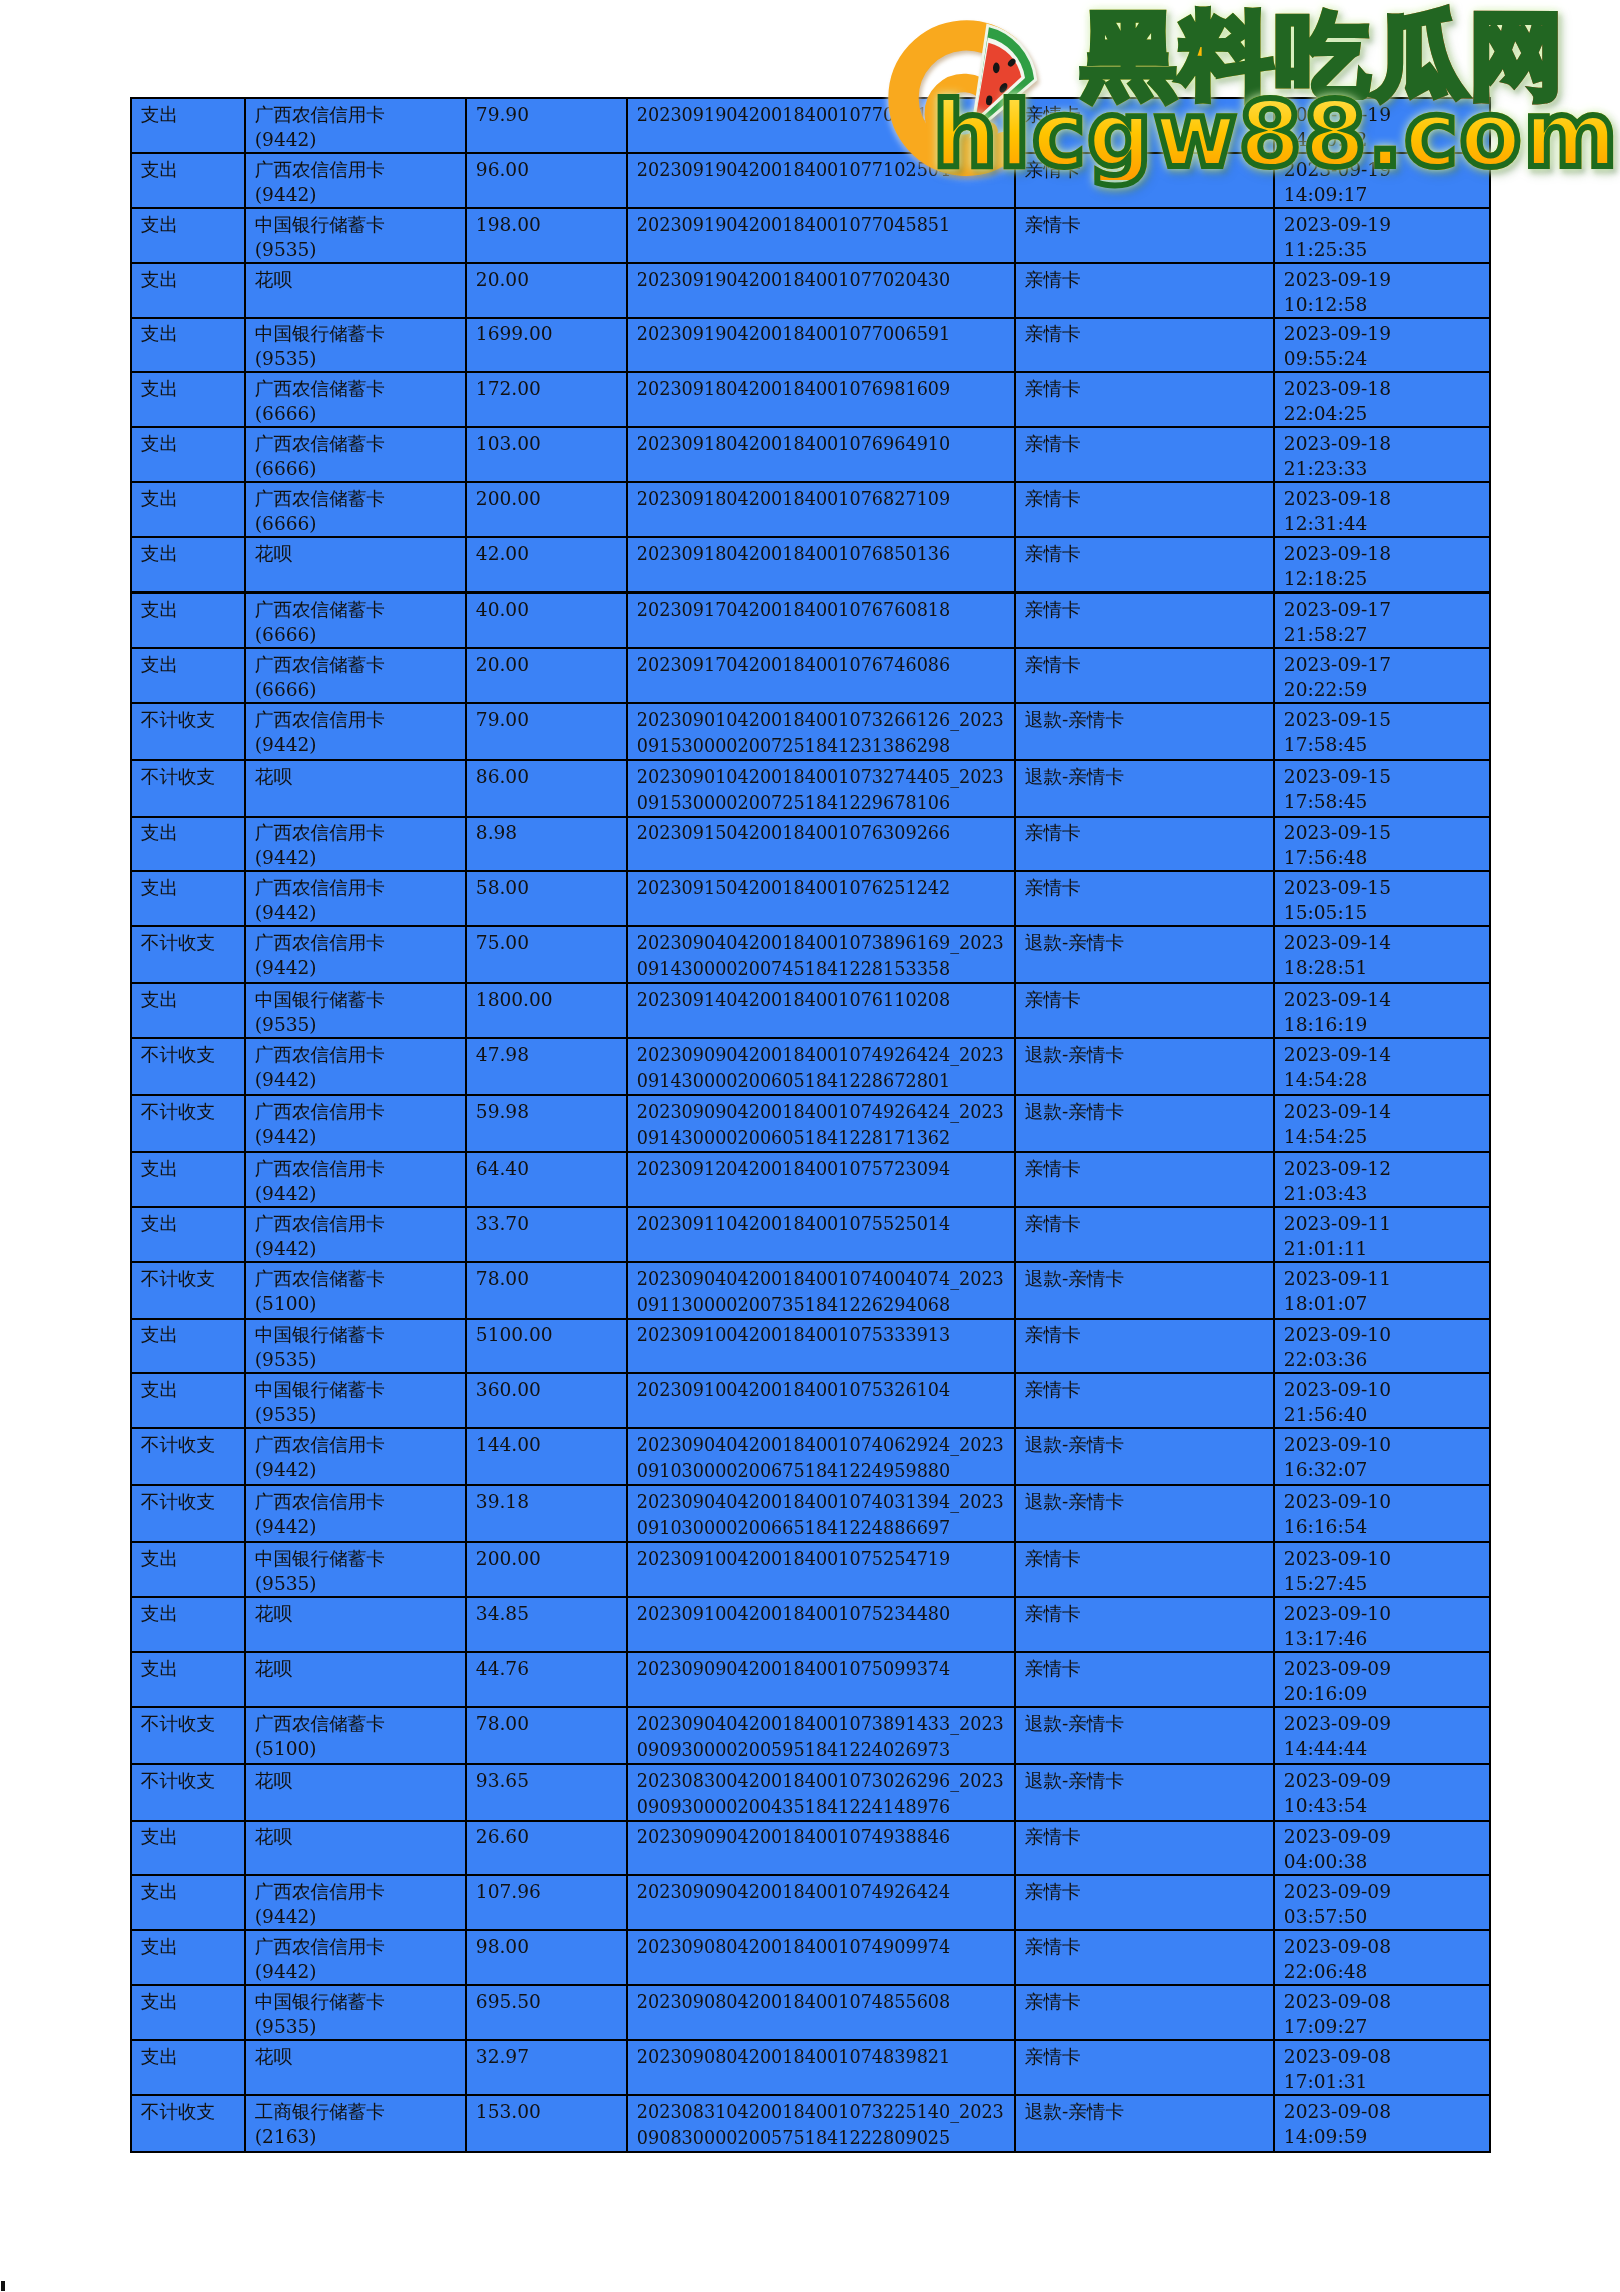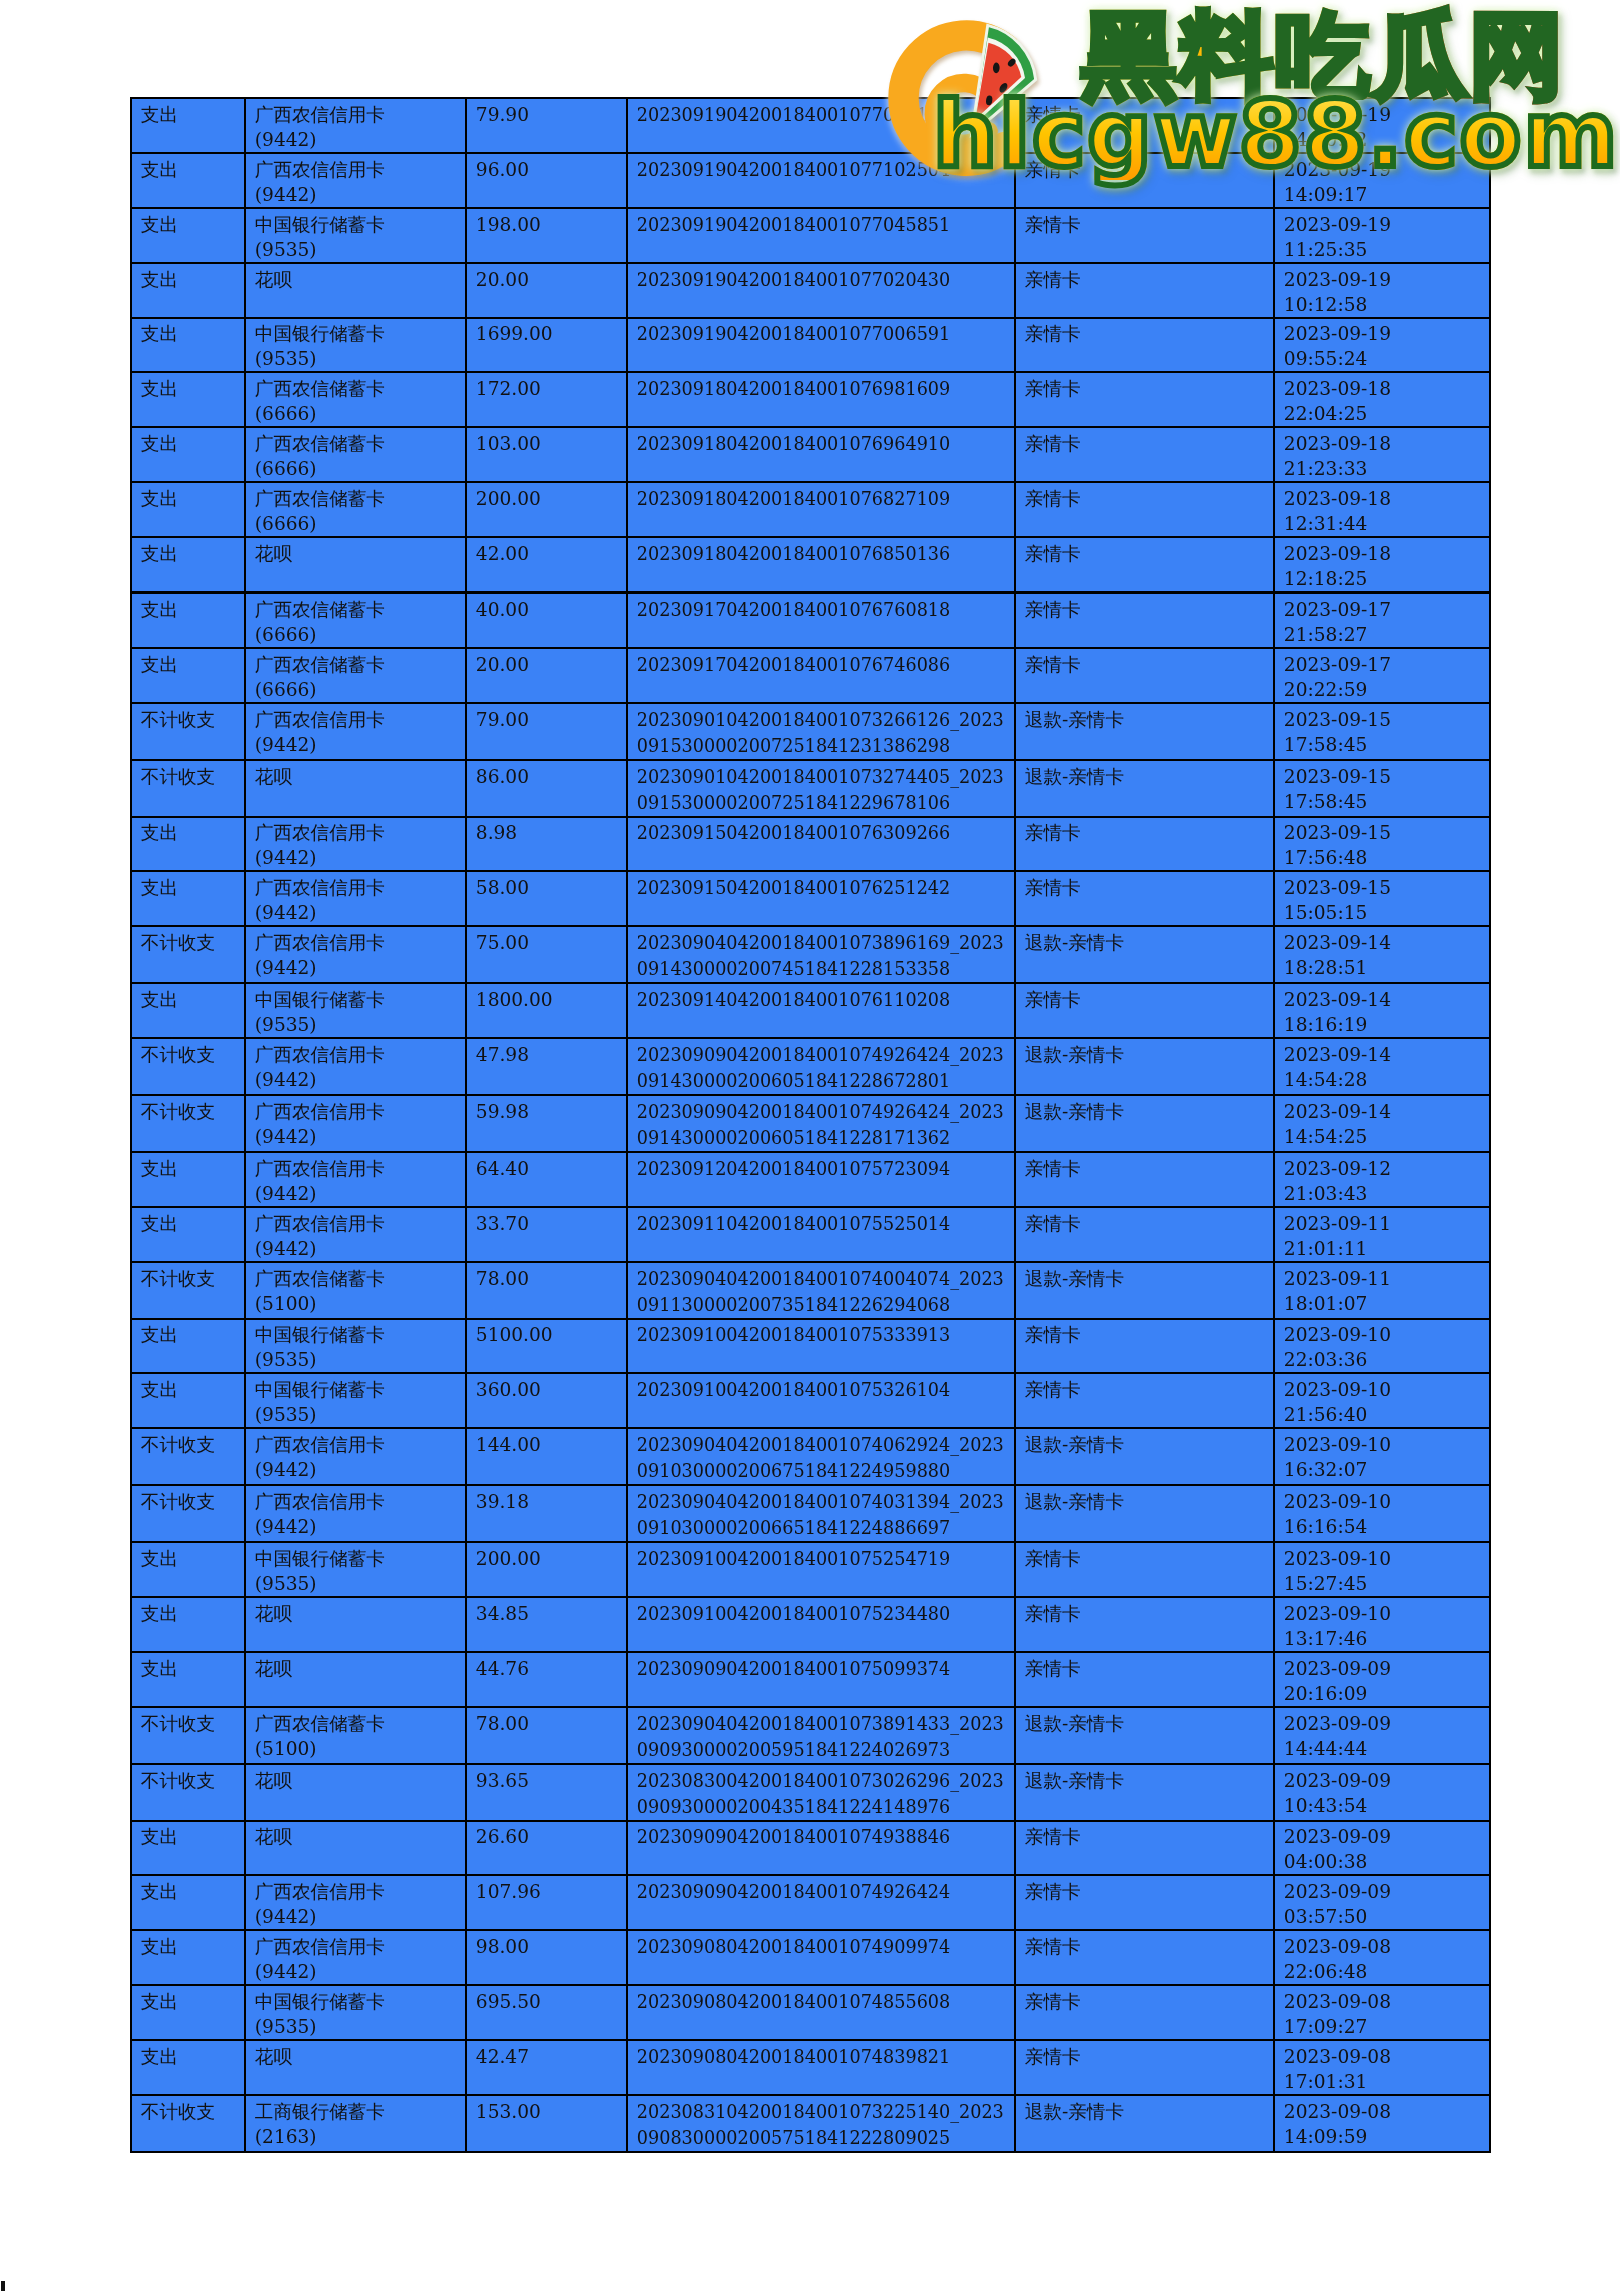--- a/index.html
+++ b/index.html
@@ -609,21 +609,21 @@
           <span class="l2">17:09:27</span>
         </td>
   </tr>
 
   <tr>
     <td class="c-type"><span>支出</span></td>
     <td class="c-method">
           <span class="l1">花呗</span>
           <span class="l2"></span>
         </td>
-    <td class="c-amt"><span>42.47</span></td>
+    <td class="c-amt"><span>32.97</span></td>
     <td class="c-txn"><span>2023090804200184001074839821</span></td>
     <td class="c-remark"><span>亲情卡</span></td>
     <td class="c-date">
           <span class="l1">2023-09-08</span>
           <span class="l2">17:01:31</span>
         </td>
   </tr>
 
   <tr>
     <td class="c-type"><span>不计收支</span></td>

